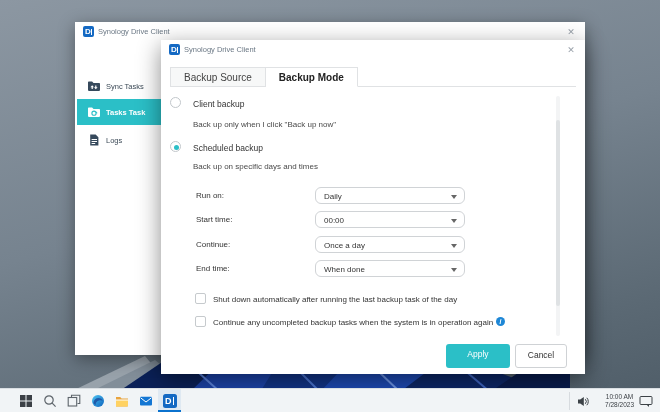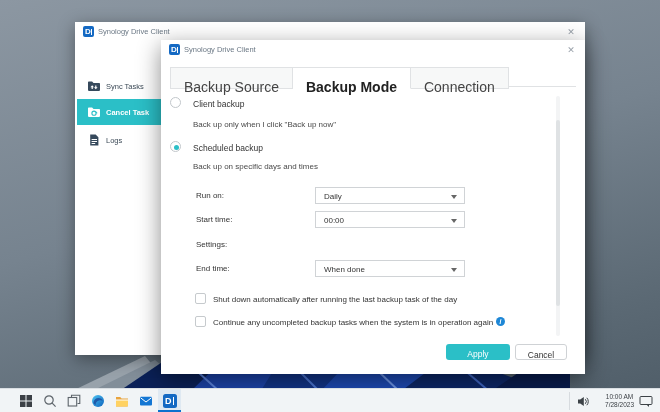--- a/index.html
+++ b/index.html
@@ -27,50 +27,50 @@
   .sidebar { position:absolute; left:0; top:22px; width:78px; bottom:0; background:#fff; }
   .side-item { position:absolute; left:2px; width:84px; height:26px; }
   .side-item .si-icon { position:absolute; left:10px; top:6px; width:14px; height:14px; }
   .side-item .si-label { position:absolute; left:29px; top:9px; font-size:7.5px; color:#3c4a57; white-space:nowrap; }
   .side-item.active { background:#2bbfc7; }
   .side-item.active .si-label { color:#fff; font-weight:bold; }
 
   
   #dialog { left:161px; top:40px; width:424px; height:334px; box-shadow:0 6px 22px rgba(0,0,0,.45); }
   .tabs { position:absolute; left:9px; right:9px; top:27px; height:20px; border-bottom:1px solid #e0e2e4; }
-  .tab { position:relative; float:left; height:20px; line-height:19px; padding:10px 13px; font-size:14px;
+  .tab { position:relative; float:left; height:20px; line-height:19px; padding:0 13px; font-size:10px;
          color:#444; background:#f7f8f8; border:1px solid #e0e2e4; border-left:none; }
   .tab:first-child { border-left:1px solid #e0e2e4; }
   .tab.active { background:#fff; border-bottom:1px solid #fff; font-weight:bold; color:#222;text-align:center; }
 
   .radio { position:absolute; width:11px; height:11px; border:1px solid #c2c7cb; border-radius:50%; background:#fff; }
   .radio.selected::after { content:""; position:absolute; left:2.5px; top:2.5px; width:5px; height:5px;
                            border-radius:50%; background:#2bbfc7; }
   .radio-label { position:absolute; font-size:8.5px; color:#333; white-space:nowrap; }
   .radio-desc  { position:absolute; font-size:8px;  color:#4a4a4a; white-space:nowrap; }
 
   .field-label { position:absolute; left:35px; font-size:8px; color:#333; }
   .select { position:absolute; left:154px; width:150px; height:17px; border:1px solid #d0d3d6;
-            border-radius:0; background:#fff; }
+            border-radius:6px; background:#fff; }
   .select .sel-value { position:absolute; left:8px; top:4px; font-size:8px; color:#333; }
   .select .caret { position:absolute; right:7px; top:7px; width:0; height:0;
                    border-left:3.5px solid transparent; border-right:3.5px solid transparent;
                    border-top:4px solid #666; }
 
   .checkbox { position:absolute; left:34px; width:11px; height:11px; border:1px solid #c6cacd;
               border-radius:2px; background:#fff; }
   .cb-label { position:absolute; left:52px; font-size:8px; color:#333; white-space:nowrap; }
   .info-icon { position:absolute; width:9px; height:9px; border-radius:50%; background:#1e87d6;
                color:#fff; font-size:6.5px; font-weight:bold; text-align:center; line-height:9px;
                font-style:italic; }
 
   .scroll-track { position:absolute; left:395px; top:56px; width:4px; height:240px; background:#f3f4f5; border-radius:2px; }
   .scroll-thumb { position:absolute; left:0; top:24px; width:4px; height:186px; background:#dfe2e4; border-radius:2px; }
 
-  .btn { position:absolute; height:16px; border-radius:3px; font-size:8.5px; text-align:center; line-height:20px; }
+  .btn { position:absolute; height:24px; border-radius:3px; font-size:8.5px; text-align:center; line-height:20px; }
   .btn-apply { left:285px; top:304px; width:64px; background:#2bbfc7; color:#fff; }
   .btn-cancel { left:354px; top:304px; width:52px; background:#fff; border:1px solid #cfd2d5; color:#333; }
 
   
   #taskbar { position:absolute; left:0; bottom:0; width:660px; height:24px; background:#f1f4f6;
              border-top:1px solid #dadfe3; }
   .tb-app { position:absolute; top:0; width:23px; height:23px; }
   .tb-app svg, .tb-app .syn-sm { position:absolute; left:4.5px; top:4.5px; }
   .tb-app.active { background:#dfe9f2; border-bottom:2px solid #0b72ce; }
   .syn-sm { width:14px; height:14px; border-radius:2.5px; background:#1469c3; color:#fff; font-size:9px;
@@ -121,21 +121,21 @@
       </div>
 
       <div class="side-item active" style="top:55px">
         <span class="si-icon">
           <svg viewBox="0 0 14 14" width="14" height="14">
             <path d="M1 3.2a.8.8 0 0 1 .8-.8h3.3l1.4 1.5h5.7a.8.8 0 0 1 .8.8v6.4a.8.8 0 0 1-.8.8H1.8a.8.8 0 0 1-.8-.8z" fill="#fff"></path>
             <circle cx="7" cy="8.2" r="2.1" fill="none" stroke="#2bbfc7" stroke-width="1.1"></circle>
             <path d="M9.6 6.6l1 1.6-2 .1z" fill="#2bbfc7"></path>
           </svg>
         </span>
-        <span class="si-label">Cancel Task</span>
+        <span class="si-label">Tasks Task</span>
       </div>
 
       <div class="side-item" style="top:83px">
         <span class="si-icon">
           <svg viewBox="0 0 14 14" width="14" height="14">
             <path d="M3.2 1.5h5.4l2.8 2.8v8.2H3.2z" fill="#36495c"></path>
             <rect x="4.6" y="6" width="5.4" height="1" fill="#fff"></rect>
             <rect x="4.6" y="8" width="5.4" height="1" fill="#fff"></rect>
             <rect x="4.6" y="10" width="3.6" height="1" fill="#fff"></rect>
           </svg>
@@ -150,21 +150,20 @@
   <div id="dialog" class="window">
     <div class="titlebar">
       <span class="syn-logo">D<i></i></span>
       <span class="win-title">Synology Drive Client</span>
       <span class="win-close">✕</span>
     </div>
 
     <div class="tabs">
       <div class="tab">Backup Source</div>
       <div class="tab active">Backup Mode</div>
-      <div class="tab">Connection</div>
     </div>
 
     <span class="radio" style="left:9px; top:57px"></span>
     <span class="radio-label" style="left:32px; top:59px">Client backup</span>
     <span class="radio-desc" style="left:32px; top:80px">Back up only when I click "Back up now"</span>
 
     <span class="radio selected" style="left:9px; top:101px"></span>
     <span class="radio-label" style="left:32px; top:103px">Scheduled backup</span>
     <span class="radio-desc" style="left:32px; top:122px">Back up on specific days and times</span>
 
@@ -173,21 +172,25 @@
       <span class="sel-value">Daily</span>
       <span class="caret"></span>
     </div>
 
     <span class="field-label" style="top:175px">Start time:</span>
     <div class="select" style="top:171px">
       <span class="sel-value">00:00</span>
       <span class="caret"></span>
     </div>
 
-    <span class="field-label" style="top:200px">Settings:</span>
+    <span class="field-label" style="top:200px">Continue:</span>
+    <div class="select" style="top:196px">
+      <span class="sel-value">Once a day</span>
+      <span class="caret"></span>
+    </div>
 
     <span class="field-label" style="top:224px">End time:</span>
     <div class="select" style="top:220px">
       <span class="sel-value">When done</span>
       <span class="caret"></span>
     </div>
 
     <span class="checkbox" style="top:253px"></span>
     <span class="cb-label" style="top:255px">Shut down automatically after running the last backup task of the day</span>
 

